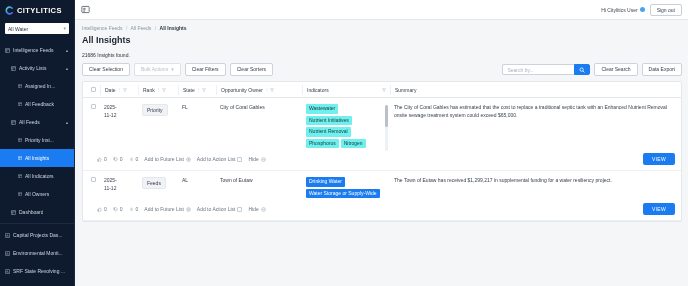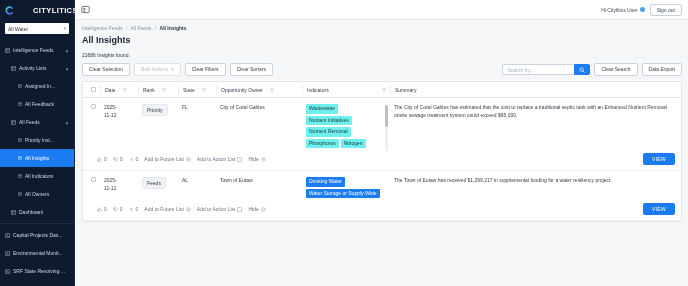--- a/index.html
+++ b/index.html
@@ -12,21 +12,21 @@
     -webkit-font-smoothing: antialiased;
   }
   .app { display: flex; width: 688px; height: 286px; }
 
   
   .sidebar {
     width: 75px; height: 286px; background: #0e1a2e;
     display: flex; flex-direction: column; flex: 0 0 75px;
     border-right: 1px solid #1c2942; position: relative;
   }
-  .logo-row { height: 20px; display: flex; align-items: center; padding: 0 5px; gap: 19px; }
+  .logo-row { height: 20px; display: flex; align-items: center; padding: 0 5px; gap: 3px; }
   .logo-mark { width: 9px; height: 9px; position: relative; flex: 0 0 9px; }
   .logo-mark svg { display: block; }
   .logo-text { color: #ffffff; font-size: 7.5px; font-weight: 700; letter-spacing: .4px; }
   .water-select {
     margin: 3px 5px 5px 5px; height: 11px; background: #ffffff; border-radius: 1px;
     display: flex; align-items: center; justify-content: space-between;
     padding: 0 3px; color: #2c3340; font-size: 5px;
   }
   .caret { color: #97a1b0; font-size: 5px; line-height: 1; }
   .nav { flex: 1; overflow: hidden; padding-top: 2px; }

